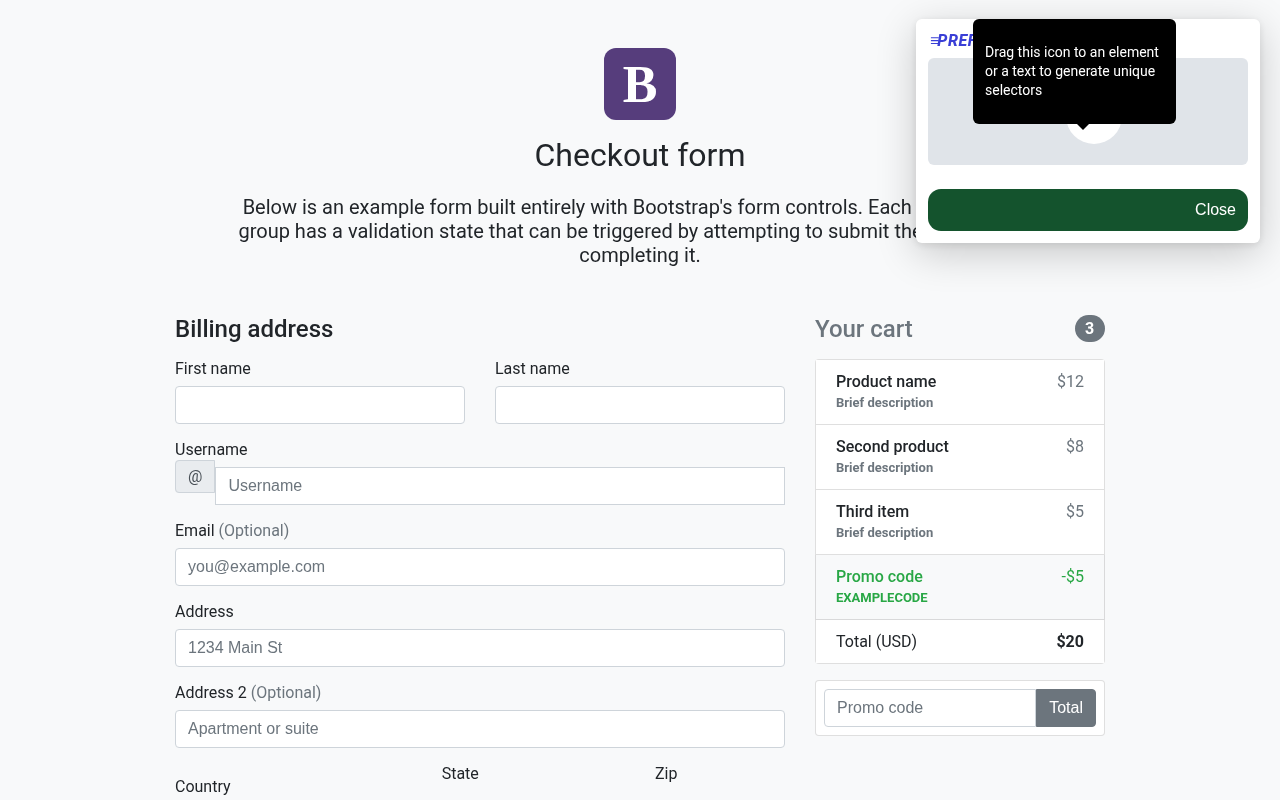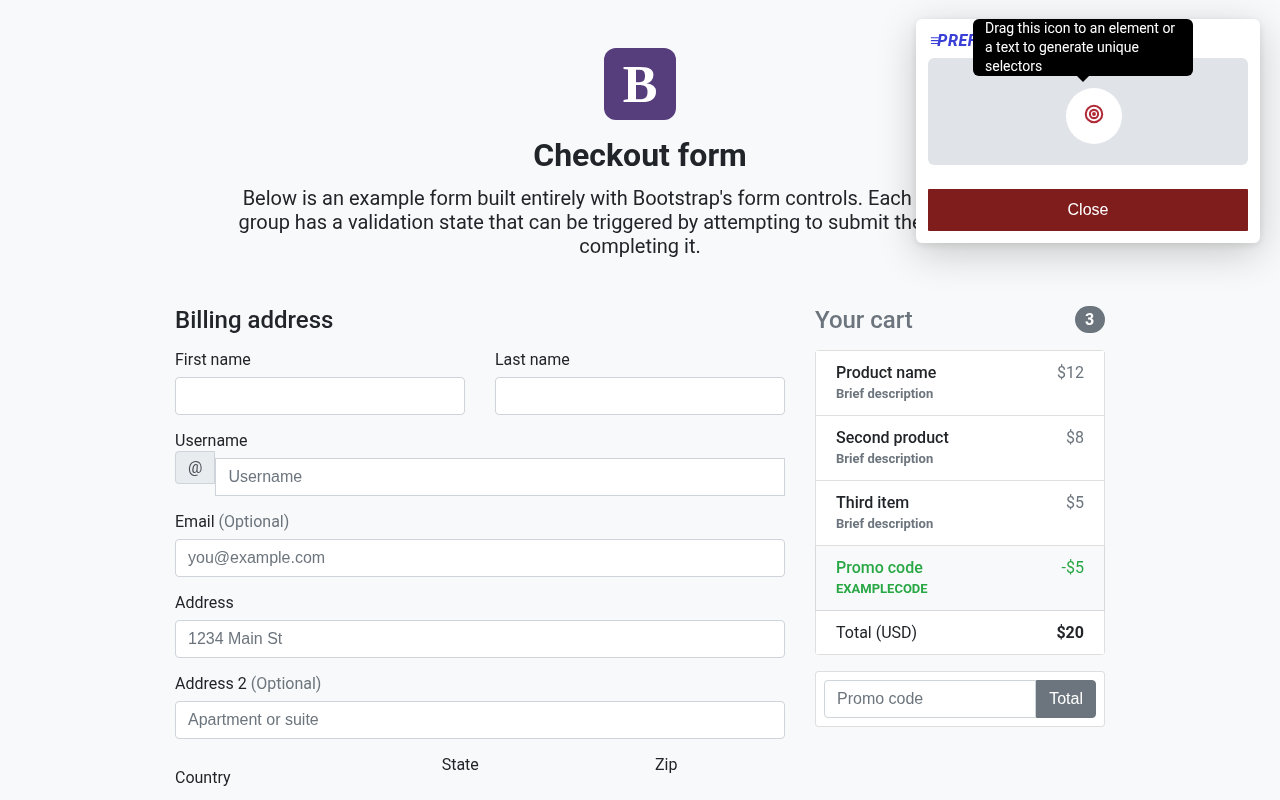--- a/index.html
+++ b/index.html
@@ -26,22 +26,22 @@
       align-items: center;
       justify-content: center;
       color: #fff;
       font-size: 52px;
       font-weight: 700;
       font-family: "Times New Roman", serif;
       margin-bottom: 16px;
     }
     h2 {
       font-size: 32px;
-      font-weight: 700;
-      margin: 0 0 12px;
+      font-weight: 400;
+      margin: 0 0 21px;
     }
     .lead {
       font-size: 20px;
       font-weight: 400;
       margin: 0 auto;
       max-width: 840px;
       color: #212529;
     }
     .row {
       display: flex;
@@ -210,45 +210,46 @@
       align-items: center;
       justify-content: center;
     }
     .ext-target svg { width: 22px; height: 22px; }
     .ext-tooltip {
       position: absolute;
       top: 0px;
       left: 57px;
       background: #000;
       color: #fff;
-      padding: 0 12px;
+      padding: 24px 12px;
       border-radius: 6px;
       font-size: 14px;
-      width: 220px;
+      width: 203px;
       line-height: 1.35;
     }
     .ext-tooltip::after {
       content: "";
       position: absolute;
       bottom: -6px;
       left: 104px;
       border-left: 6px solid transparent;
       border-right: 6px solid transparent;
       border-top: 6px solid #000;
     }
     .ext-close-btn {
       display: block;
       width: 100%;
-      background: #7f1d1d;
+      background: #14532d;
       color: #fff;
       border: none;
-      border-radius: 1px;
+      border-radius: 13px;
       padding: 12px;
       font-size: 16px;
       cursor: pointer;
+      text-align: right;
     }
   </style>
 </head>
 <body>
 
 <div class="container">
   <div class="py-5 text-center">
     <div class="logo">B</div>
     <h2>Checkout form</h2>
     <p class="lead">Below is an example form built entirely with Bootstrap's form controls. Each required form group has a validation state that can be triggered by attempting to submit the form without completing it.</p>

